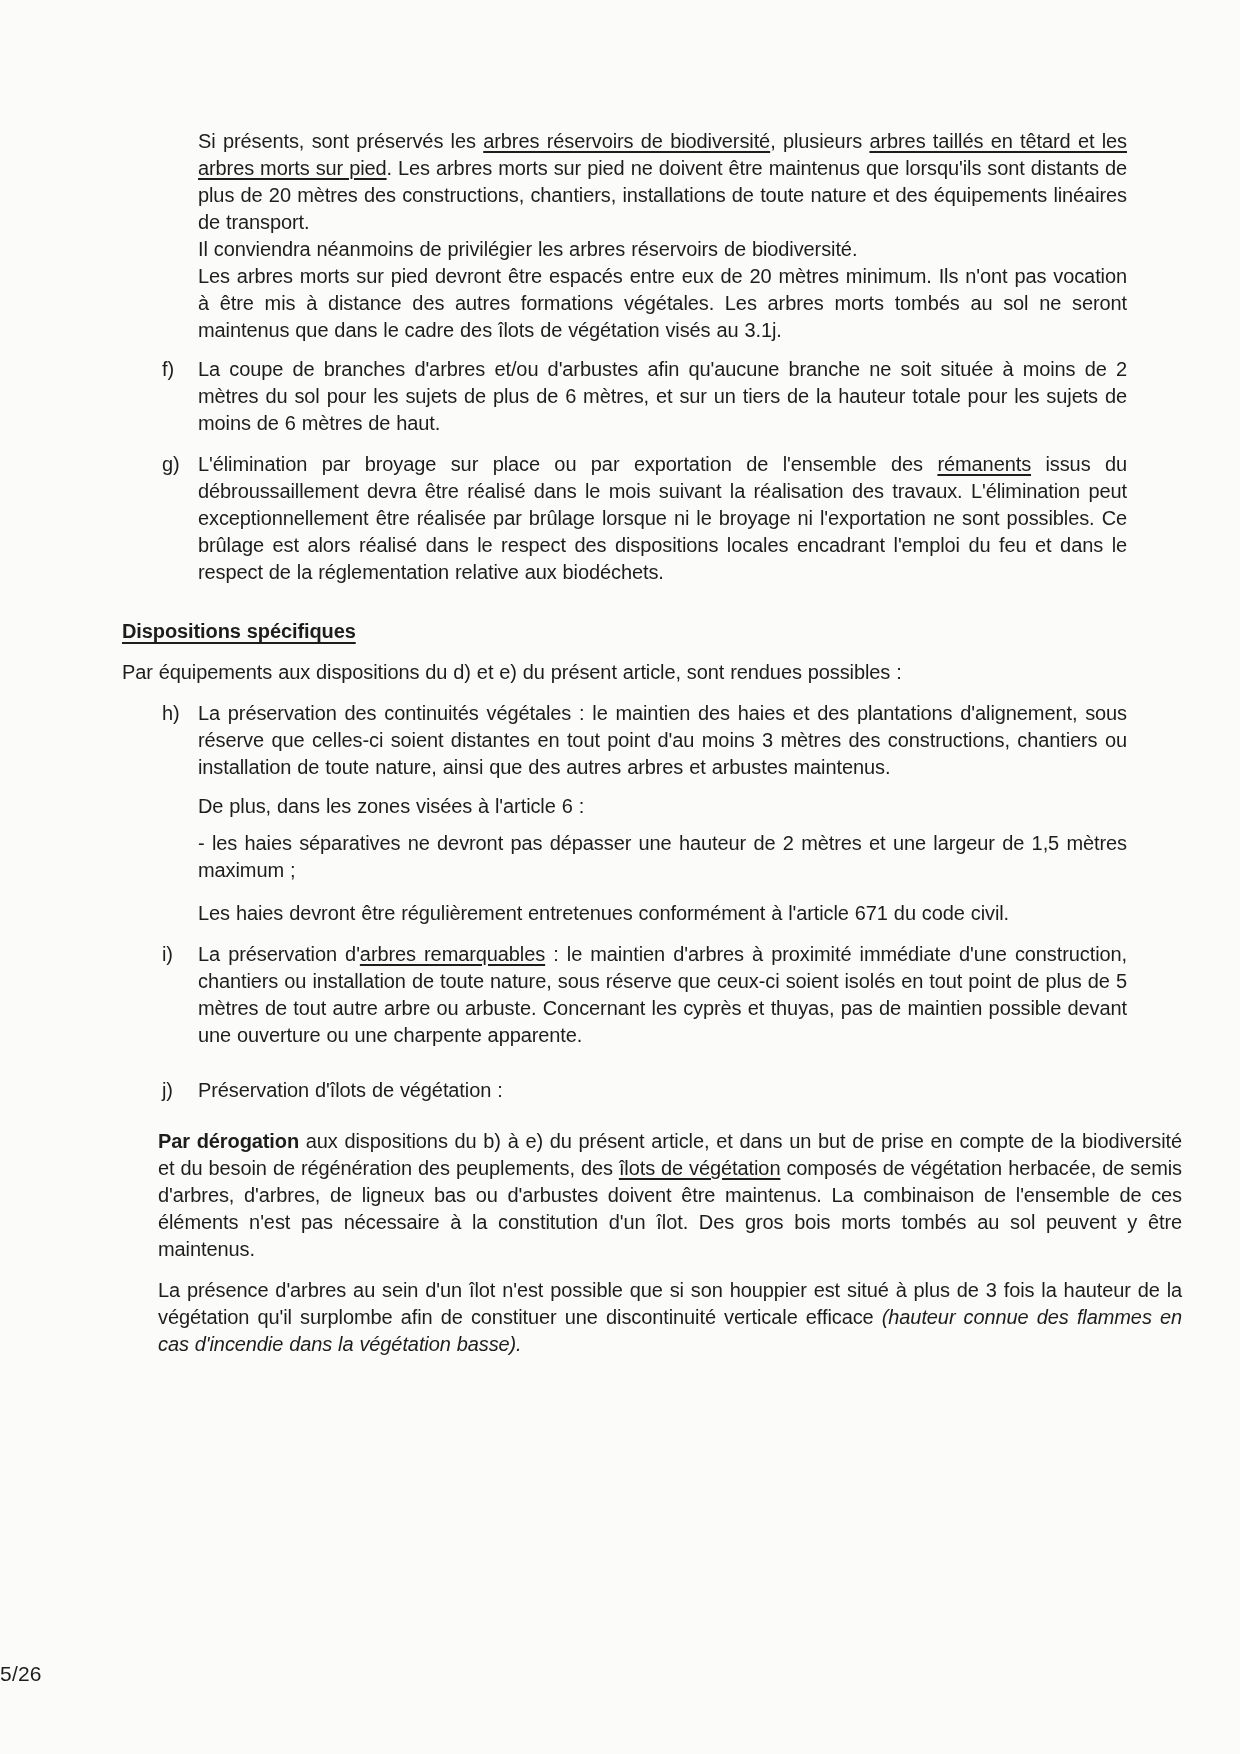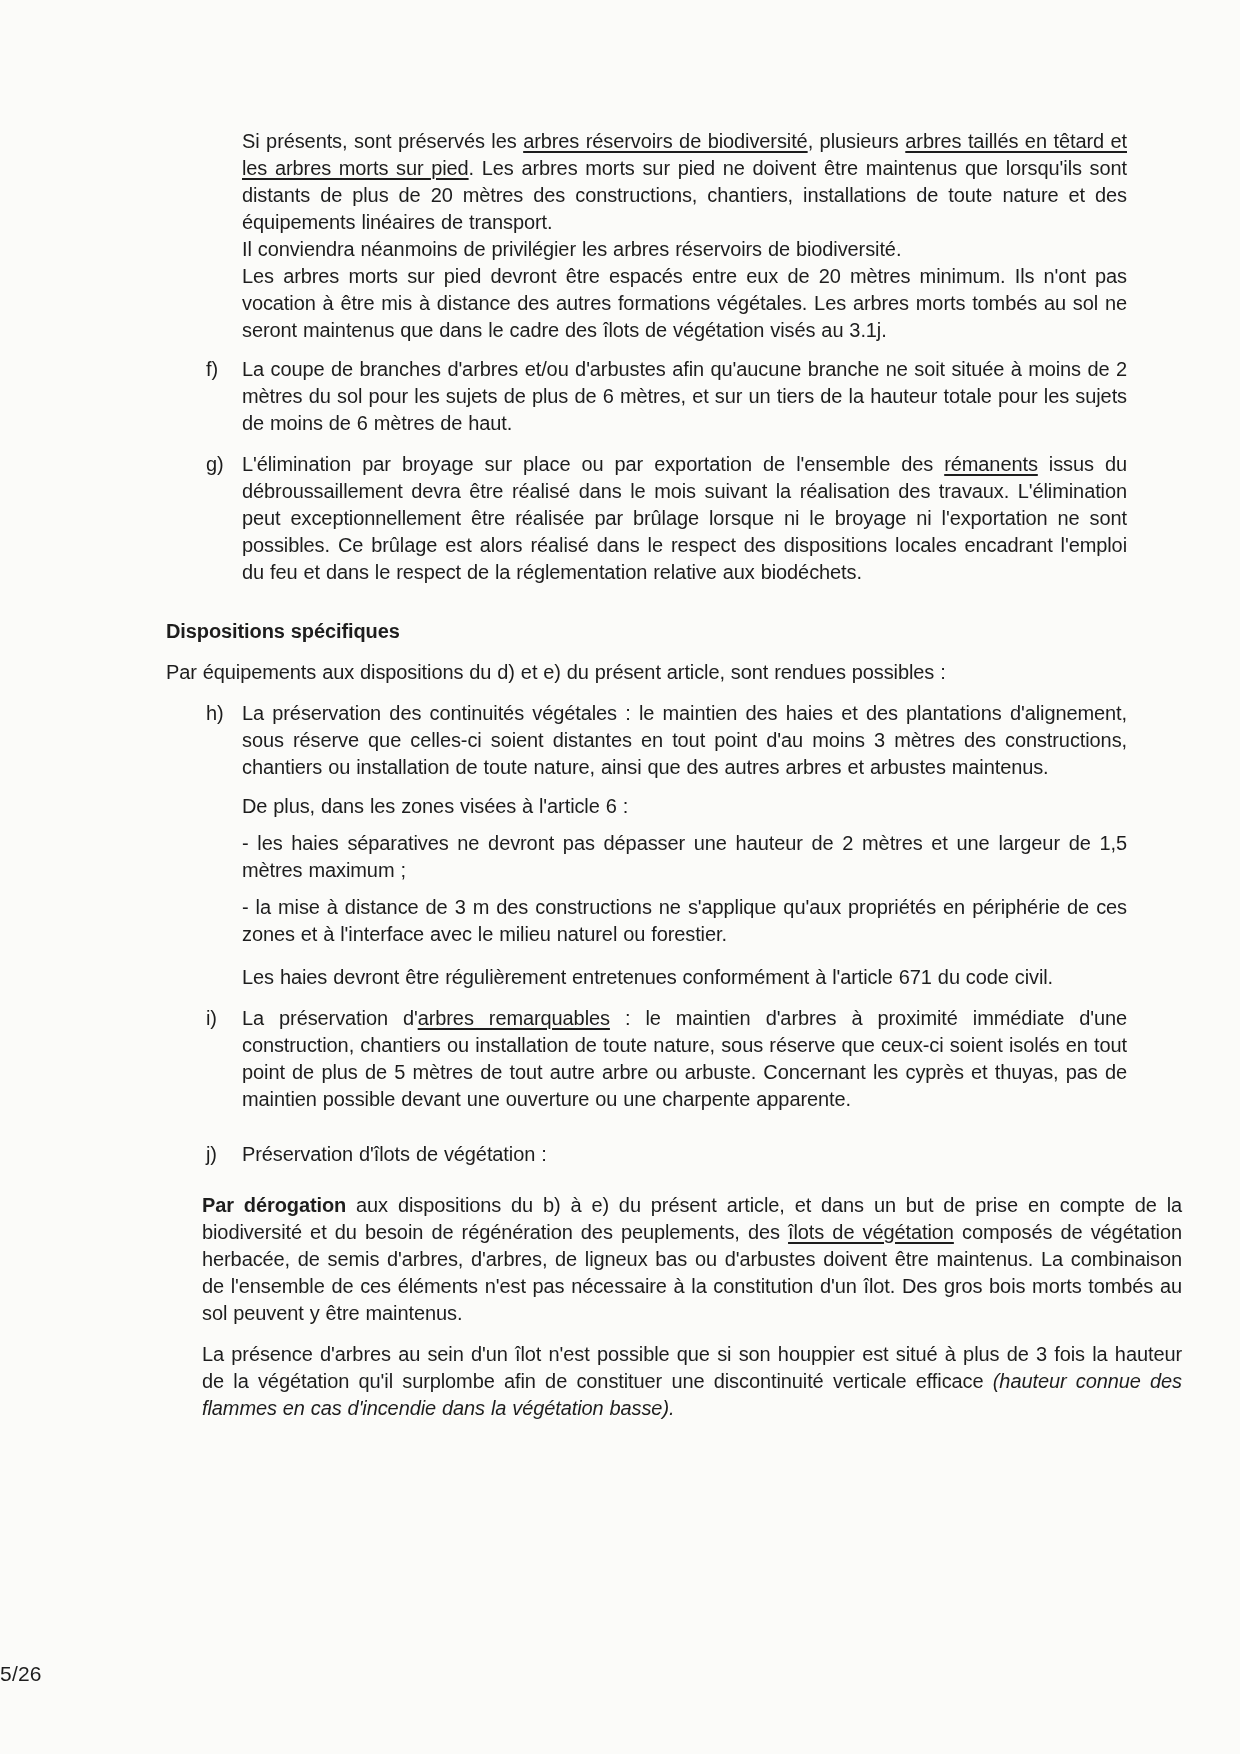--- a/index.html
+++ b/index.html
@@ -21,21 +21,20 @@
     position: absolute;
     top: 128px;
     left: 0;
     right: 0;
   }
   .body-text {
     font-size: 20px;
     line-height: 27px;
     letter-spacing: -0.1px;
     word-spacing: 0.5px;
-    padding-left: 44px;
   }
   .justified { text-align: justify; }
   
   .p-indent  { margin-left: 198px; margin-right: 113px; }   
   .p-deep    { margin-left: 158px; margin-right: 58px; }   
   .p-margin  { margin-left: 122px; margin-right: 113px; }   
   .list {
     display: flex;
     margin-left: 162px;
     margin-right: 113px;
@@ -43,20 +42,21 @@
   .list .letter {
     flex: 0 0 36px;
     width: 36px;
   }
   .list .text { flex: 1; }
   .u { text-decoration: underline; text-underline-offset: 3px; text-decoration-thickness: 1.5px; }
   .b { font-weight: bold; }
   .i { font-style: italic; }
   .section-head {
     font-weight: bold;
+    text-decoration: underline;
     text-underline-offset: 4px;
     text-decoration-thickness: 1.8px;
   }
   
   .mt12 { margin-top: 12px; }
   .mt14 { margin-top: 14px; }
   .mt16 { margin-top: 16px; }
   .mt10 { margin-top: 10px; }
   .mt24 { margin-top: 24px; }
   .mt28 { margin-top: 28px; }
@@ -97,21 +97,20 @@
 
     <div class="p-margin mt14">Par équipements aux dispositions du d) et e) du présent article, sont rendues possibles :</div>
 
     <div class="list mt14">
       <span class="letter">h)</span>
       <div class="text justified">La préservation des continuités végétales : le maintien des haies et des plantations d'alignement, sous réserve que celles-ci soient distantes en tout point d'au moins 3 mètres des constructions, chantiers ou installation de toute nature, ainsi que des autres arbres et arbustes maintenus.</div>
     </div>
 
     <div class="p-indent mt12">De plus, dans les zones visées à l'article 6 :</div>
     <div class="p-indent justified mt10">-  les haies séparatives ne devront pas dépasser une hauteur de 2 mètres et une largeur de 1,5 mètres maximum ;</div>
-    <div class="p-indent justified mt10">- la mise à distance de 3 m des constructions ne s'applique qu'aux propriétés en périphérie de ces zones et à l'interface avec le milieu naturel ou forestier.</div>
     <div class="p-indent mt16">Les haies devront être régulièrement entretenues conformément à l'article 671 du code civil.</div>
 
     <div class="list mt14">
       <span class="letter">i)</span>
       <div class="text justified"><span>La préservation d'</span><span class="u">arbres remarquables</span><span> : le maintien d'arbres à proximité immédiate d'une construction, chantiers ou installation de toute nature, sous réserve que ceux-ci soient isolés en tout point de plus de 5 mètres de tout autre arbre ou arbuste. Concernant les cyprès et thuyas, pas de maintien possible devant une ouverture ou une charpente apparente.</span></div>
     </div>
 
     <div class="list mt28">
       <span class="letter">j)</span>
       <div class="text">Préservation d'îlots de végétation :</div>

